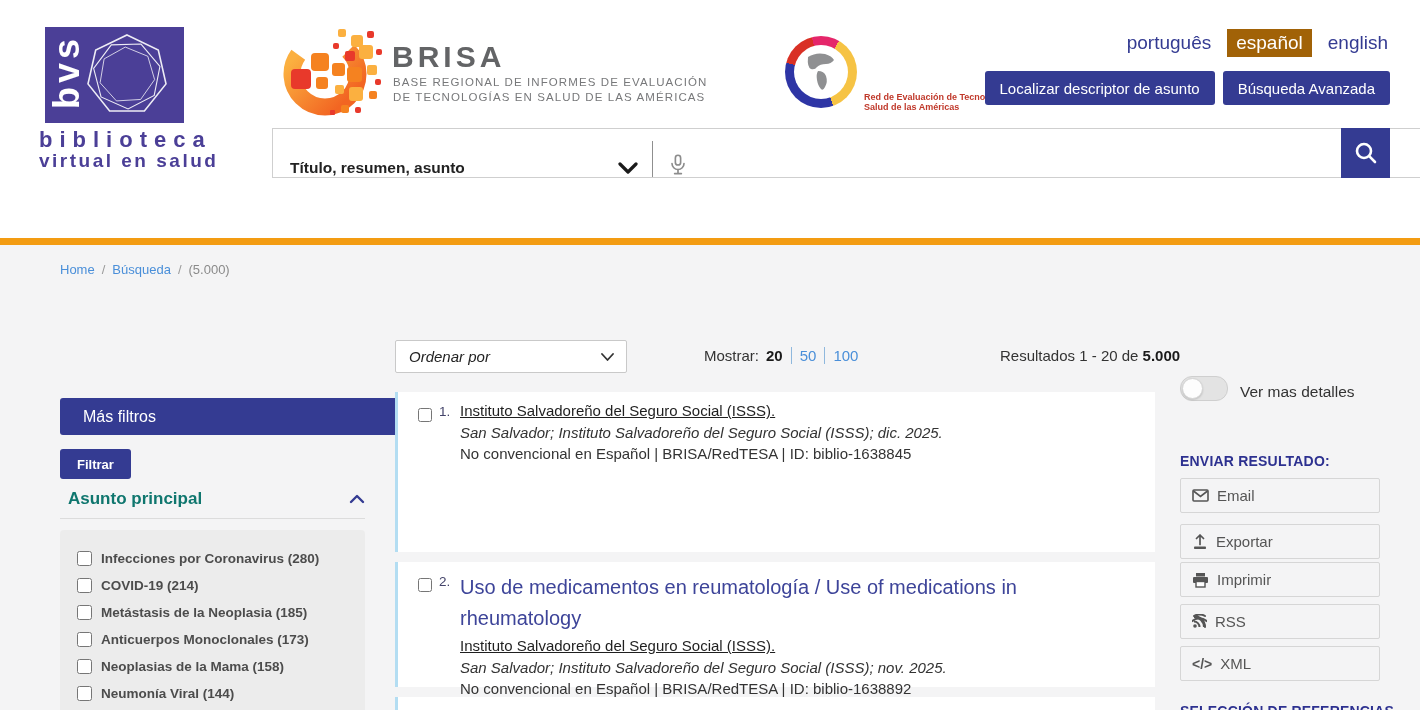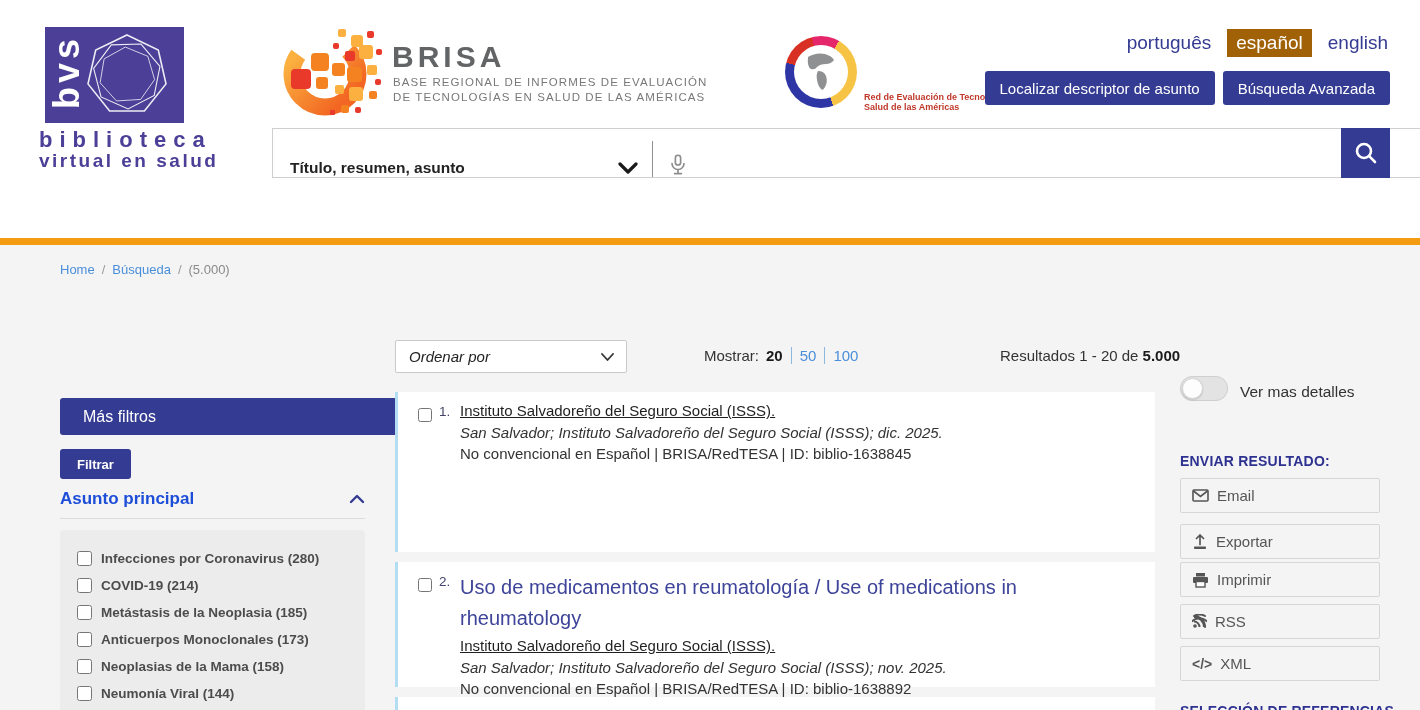--- a/index.html
+++ b/index.html
@@ -68,21 +68,21 @@
   .show-opt + .show-opt{border-left:1px solid #8fb8dd;}
   .results-count{position:absolute;left:1000px;top:347px;font-size:15px;color:#333;}
   .results-count b{color:#1a1a1a;}
 
   
   .more-filters{position:absolute;left:60px;top:398px;width:338px;height:37px;background:#343b92;color:#fff;
     border-radius:3px;font-size:16px;line-height:37px;padding-left:23px;box-sizing:border-box;cursor:pointer;}
   .filtrar-btn{position:absolute;left:60px;top:449px;height:30px;background:#343b92;color:#fff;border:none;
     border-radius:3px;font-size:13px;font-weight:700;padding:0 17px;font-family:inherit;cursor:pointer;}
   .section-head{position:absolute;left:60px;top:489px;width:305px;display:flex;justify-content:space-between;align-items:center;cursor:pointer;}
-  .section-head .ttl{color:#1d4ed8;font-size:17px;font-weight:700;}
+  .section-head .ttl{color:#0f766e;font-size:17px;font-weight:700;margin-left:8px;}
   .section-rule{position:absolute;left:60px;top:518px;width:305px;height:1px;background:#dcdcdc;}
   .filter-box{position:absolute;left:60px;top:530px;width:305px;height:200px;background:#ececec;border-radius:4px;
     box-sizing:border-box;padding:21px 14px 0 17px;}
   .filter-item{display:flex;align-items:center;margin-bottom:12px;}
   .filter-item input{width:15px;height:15px;margin:0 9px 0 0;accent-color:#fff;border:1px solid #999;}
   .filter-item .flbl{font-size:13.5px;font-weight:700;color:#4c4c4c;cursor:pointer;}
 
   
   .card{position:absolute;left:395px;width:760px;background:#fff;border-left:3px solid #b3ddf2;box-sizing:border-box;}
   .card.c1{top:392px;height:160px;}

